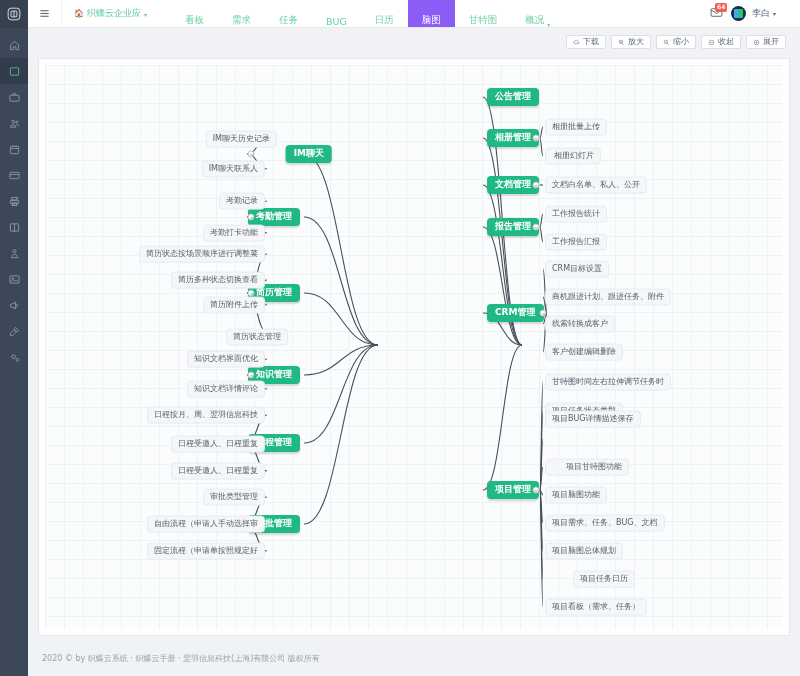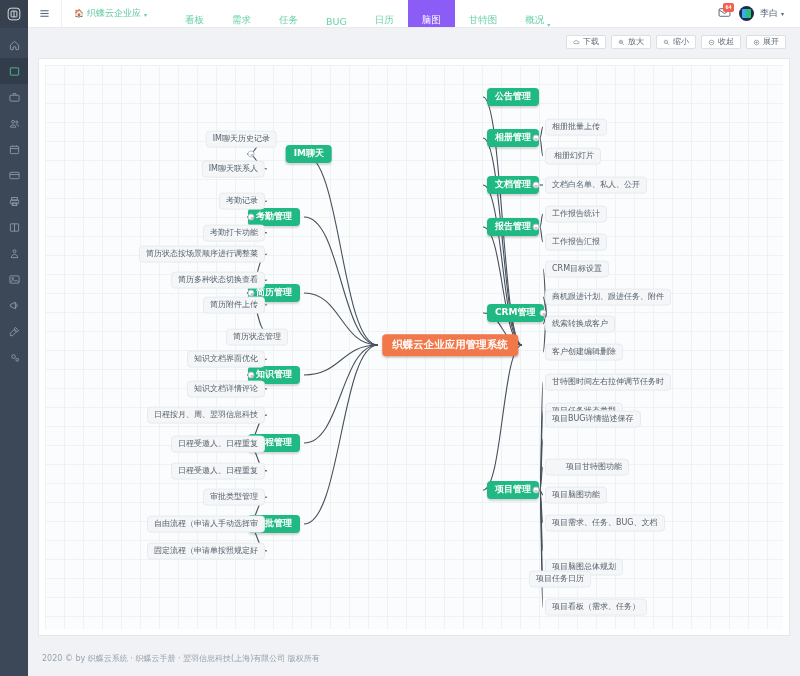--- a/index.html
+++ b/index.html
@@ -45,22 +45,21 @@
   .proj .caret { font-size: 6px; transform: translateY(1px); }
   .tabs { display: flex; align-items: stretch; margin-left: 14px; }
   .tab {
     display: flex; align-items: flex-end; padding: 0 14px;
     font-size: 9.5px; color: #68d1a6; cursor: pointer; white-space: nowrap;
   }
   .tab.active { background: #8b5cf6; color: #ffffff; }
   .tab .caret { font-size: 6px; margin-left: 3px; transform: translateY(1px); }
   .topbar-right {
     margin-left: auto; display: flex; align-items: center; gap: 6px;
-    padding-right: 16px;
-    font-family: Liberation Serif, serif;
+    padding-right: 24px;
   }
   .mail-wrap { position: relative; width: 15px; height: 15px; cursor: pointer; }
   .mail-wrap svg { display: block; color: #5a6876; }
   .badge {
     position: absolute; left: 5px; top: -3px;
     background: #f4604f; color: #fff; font-size: 6px; line-height: 8px;
     min-width: 11px; height: 9px; padding: 0 2px; border-radius: 2px;
     text-align: center; font-weight: bold;
   }
   .avatar {
@@ -384,21 +383,20 @@
         <path d="M333,280 C296,280 296,378 259,378" fill="none" stroke="#46505c" stroke-width="1.1"></path>
         <path d="M202.2,378 C212.1,378 212.1,350 222,350" fill="none" stroke="#46505c" stroke-width="1.1"></path>
         <path d="M202.2,378 C212.1,378 212.1,379 222,379" fill="none" stroke="#46505c" stroke-width="1.1"></path>
         <path d="M202.2,378 C212.1,378 212.1,406 222,406" fill="none" stroke="#46505c" stroke-width="1.1"></path>
         <path d="M333,280 C296,280 296,459 259,459" fill="none" stroke="#46505c" stroke-width="1.1"></path>
         <path d="M202.2,459 C212.1,459 212.1,432 222,432" fill="none" stroke="#46505c" stroke-width="1.1"></path>
         <path d="M202.2,459 C212.1,459 212.1,459 222,459" fill="none" stroke="#46505c" stroke-width="1.1"></path>
         <path d="M202.2,459 C212.1,459 212.1,486 222,486" fill="none" stroke="#46505c" stroke-width="1.1"></path>
       </svg>
     <div id="mindmap">
-        <div class="node root left" style="left: 405px; top: 280px; transform: translate(-50%, -50%);">织蝶云企业应用管理系统</div>
         <div class="node lvl1 right" style="left: 442px; top: 32px; text-align: right;">公告管理</div>
         <div class="node lvl1 right" style="left: 442px; top: 73px;">相册管理</div>
         <div class="toggle" style="left: 490.8px; top: 73px;"></div>
         <div class="node leaf right" style="left: 500px; top: 62px;">相册批量上传</div>
         <div class="node leaf right" style="left: 500px; top: 91px; padding-left: 8px;">相册幻灯片</div>
         <div class="node lvl1 right" style="left: 442px; top: 120px;">文档管理</div>
         <div class="toggle" style="left: 490.8px; top: 120px;"></div>
         <div class="node leaf right" style="left: 500px; top: 120px;">文档白名单、私人、公开</div>
         <div class="node lvl1 right" style="left: 442px; top: 162px;">报告管理</div>
         <div class="toggle" style="left: 490.8px; top: 162px;"></div>
@@ -411,22 +409,22 @@
         <div class="node leaf right" style="left: 500px; top: 259px;">线索转换成客户</div>
         <div class="node leaf right" style="left: 500px; top: 287px;">客户创建编辑删除</div>
         <div class="node lvl1 right" style="left: 442px; top: 425px;">项目管理</div>
         <div class="toggle" style="left: 490.8px; top: 425px;"></div>
         <div class="node leaf right" style="left: 500px; top: 317px;">甘特图时间左右拉伸调节任务时</div>
         <div class="node leaf right" style="left: 500px; top: 346px;">项目任务状态类型</div>
         <div class="node leaf right" style="left: 500px; top: 354px; text-align: center;">项目BUG详情描述保存</div>
         <div class="node leaf right" style="left: 500px; top: 402px; padding-left: 20px;">项目甘特图功能</div>
         <div class="node leaf right" style="left: 500px; top: 430px;">项目脑图功能</div>
         <div class="node leaf right" style="left: 500px; top: 458px;">项目需求、任务、BUG、文档</div>
-        <div class="node leaf right" style="left: 500px; top: 486px; margin-top: 16px;">项目脑图总体规划</div>
-        <div class="node leaf right" style="left: 484px; top: 514px;">项目任务日历</div>
+        <div class="node leaf right" style="left: 500px; top: 486px;">项目脑图总体规划</div>
+        <div class="node leaf right" style="left: 528px; top: 514px;">项目任务日历</div>
         <div class="node leaf right" style="left: 500px; top: 542px;">项目看板（需求、任务）</div>
         <div class="node lvl1 left" style="left: 255px; top: 89px; margin-left: 32px;">IM聊天</div>
         <div class="toggle" style="left: 206.2px; top: 89px;"></div>
         <div class="node leaf left" style="left: 220px; top: 74px; margin-left: 12px;">IM聊天历史记录</div>
         <div class="node leaf left" style="left: 220px; top: 104px;">IM聊天联系人</div>
         <div class="node lvl1 left" style="left: 255px; top: 152px;">考勤管理</div>
         <div class="toggle" style="left: 206.2px; top: 152px;"></div>
         <div class="node leaf left" style="left: 220px; top: 136px;">考勤记录</div>
         <div class="node leaf left" style="left: 220px; top: 168px;">考勤打卡功能</div>
         <div class="node lvl1 left" style="left: 255px; top: 228px;">简历管理</div>

